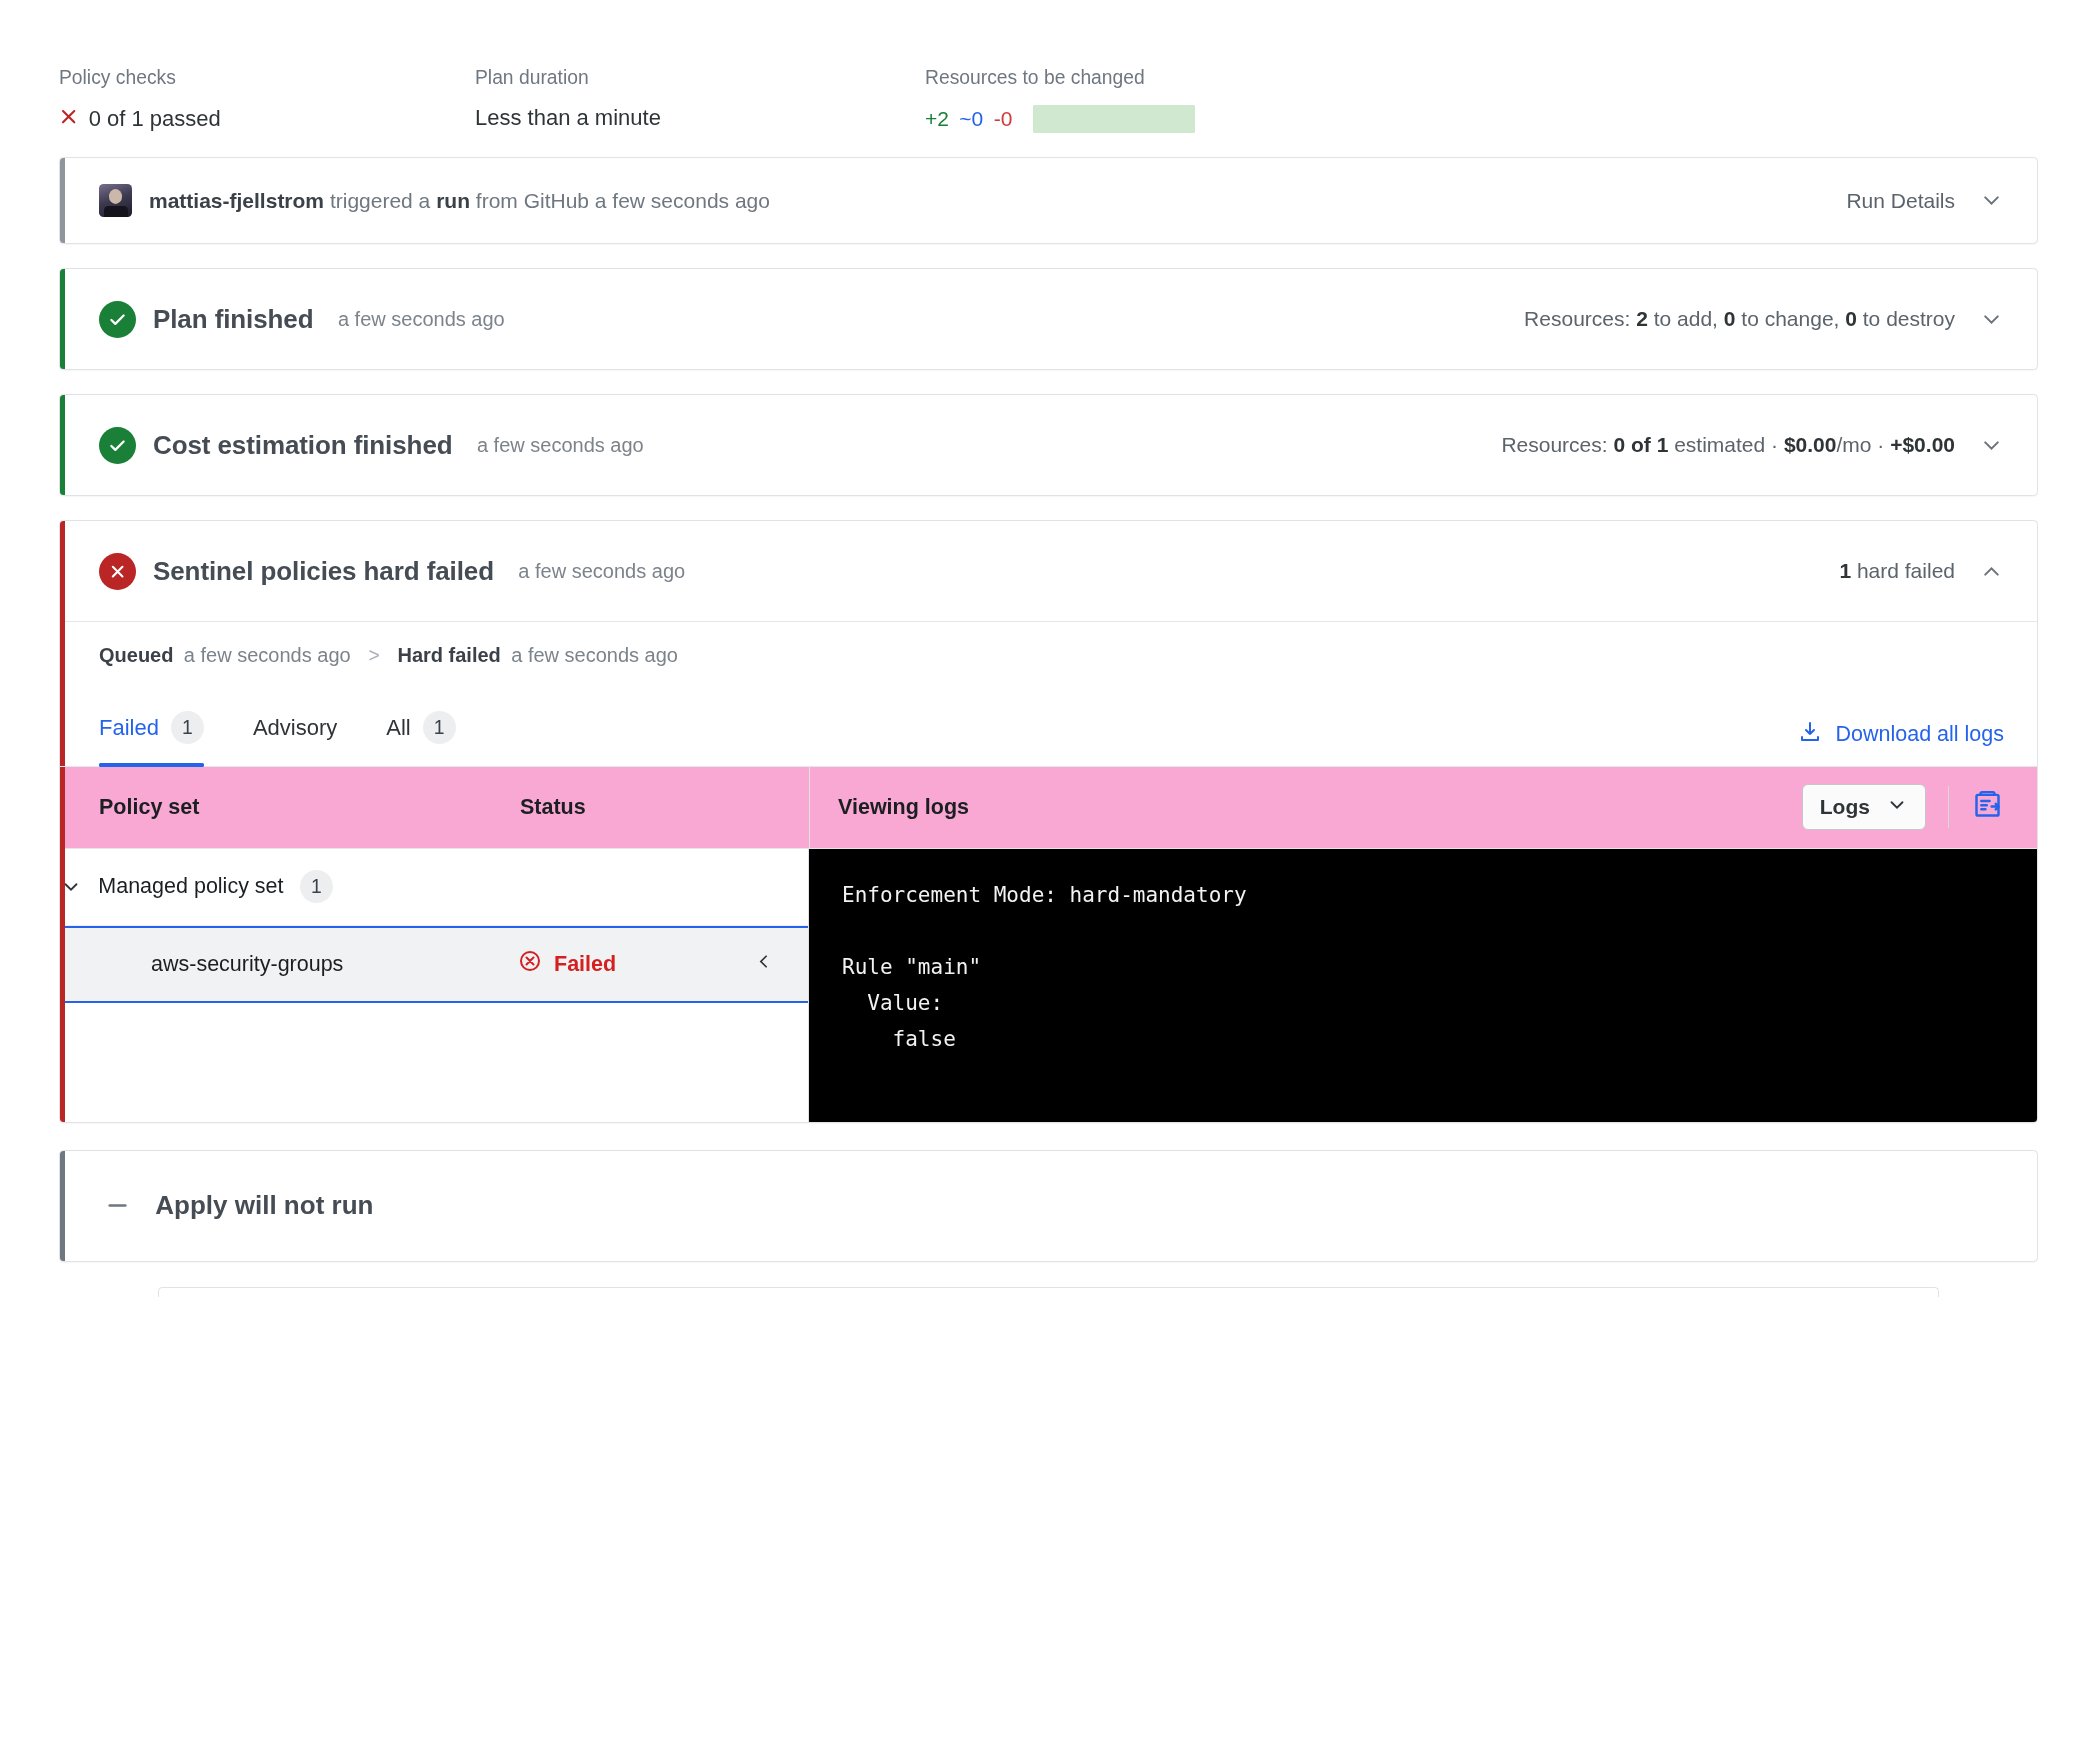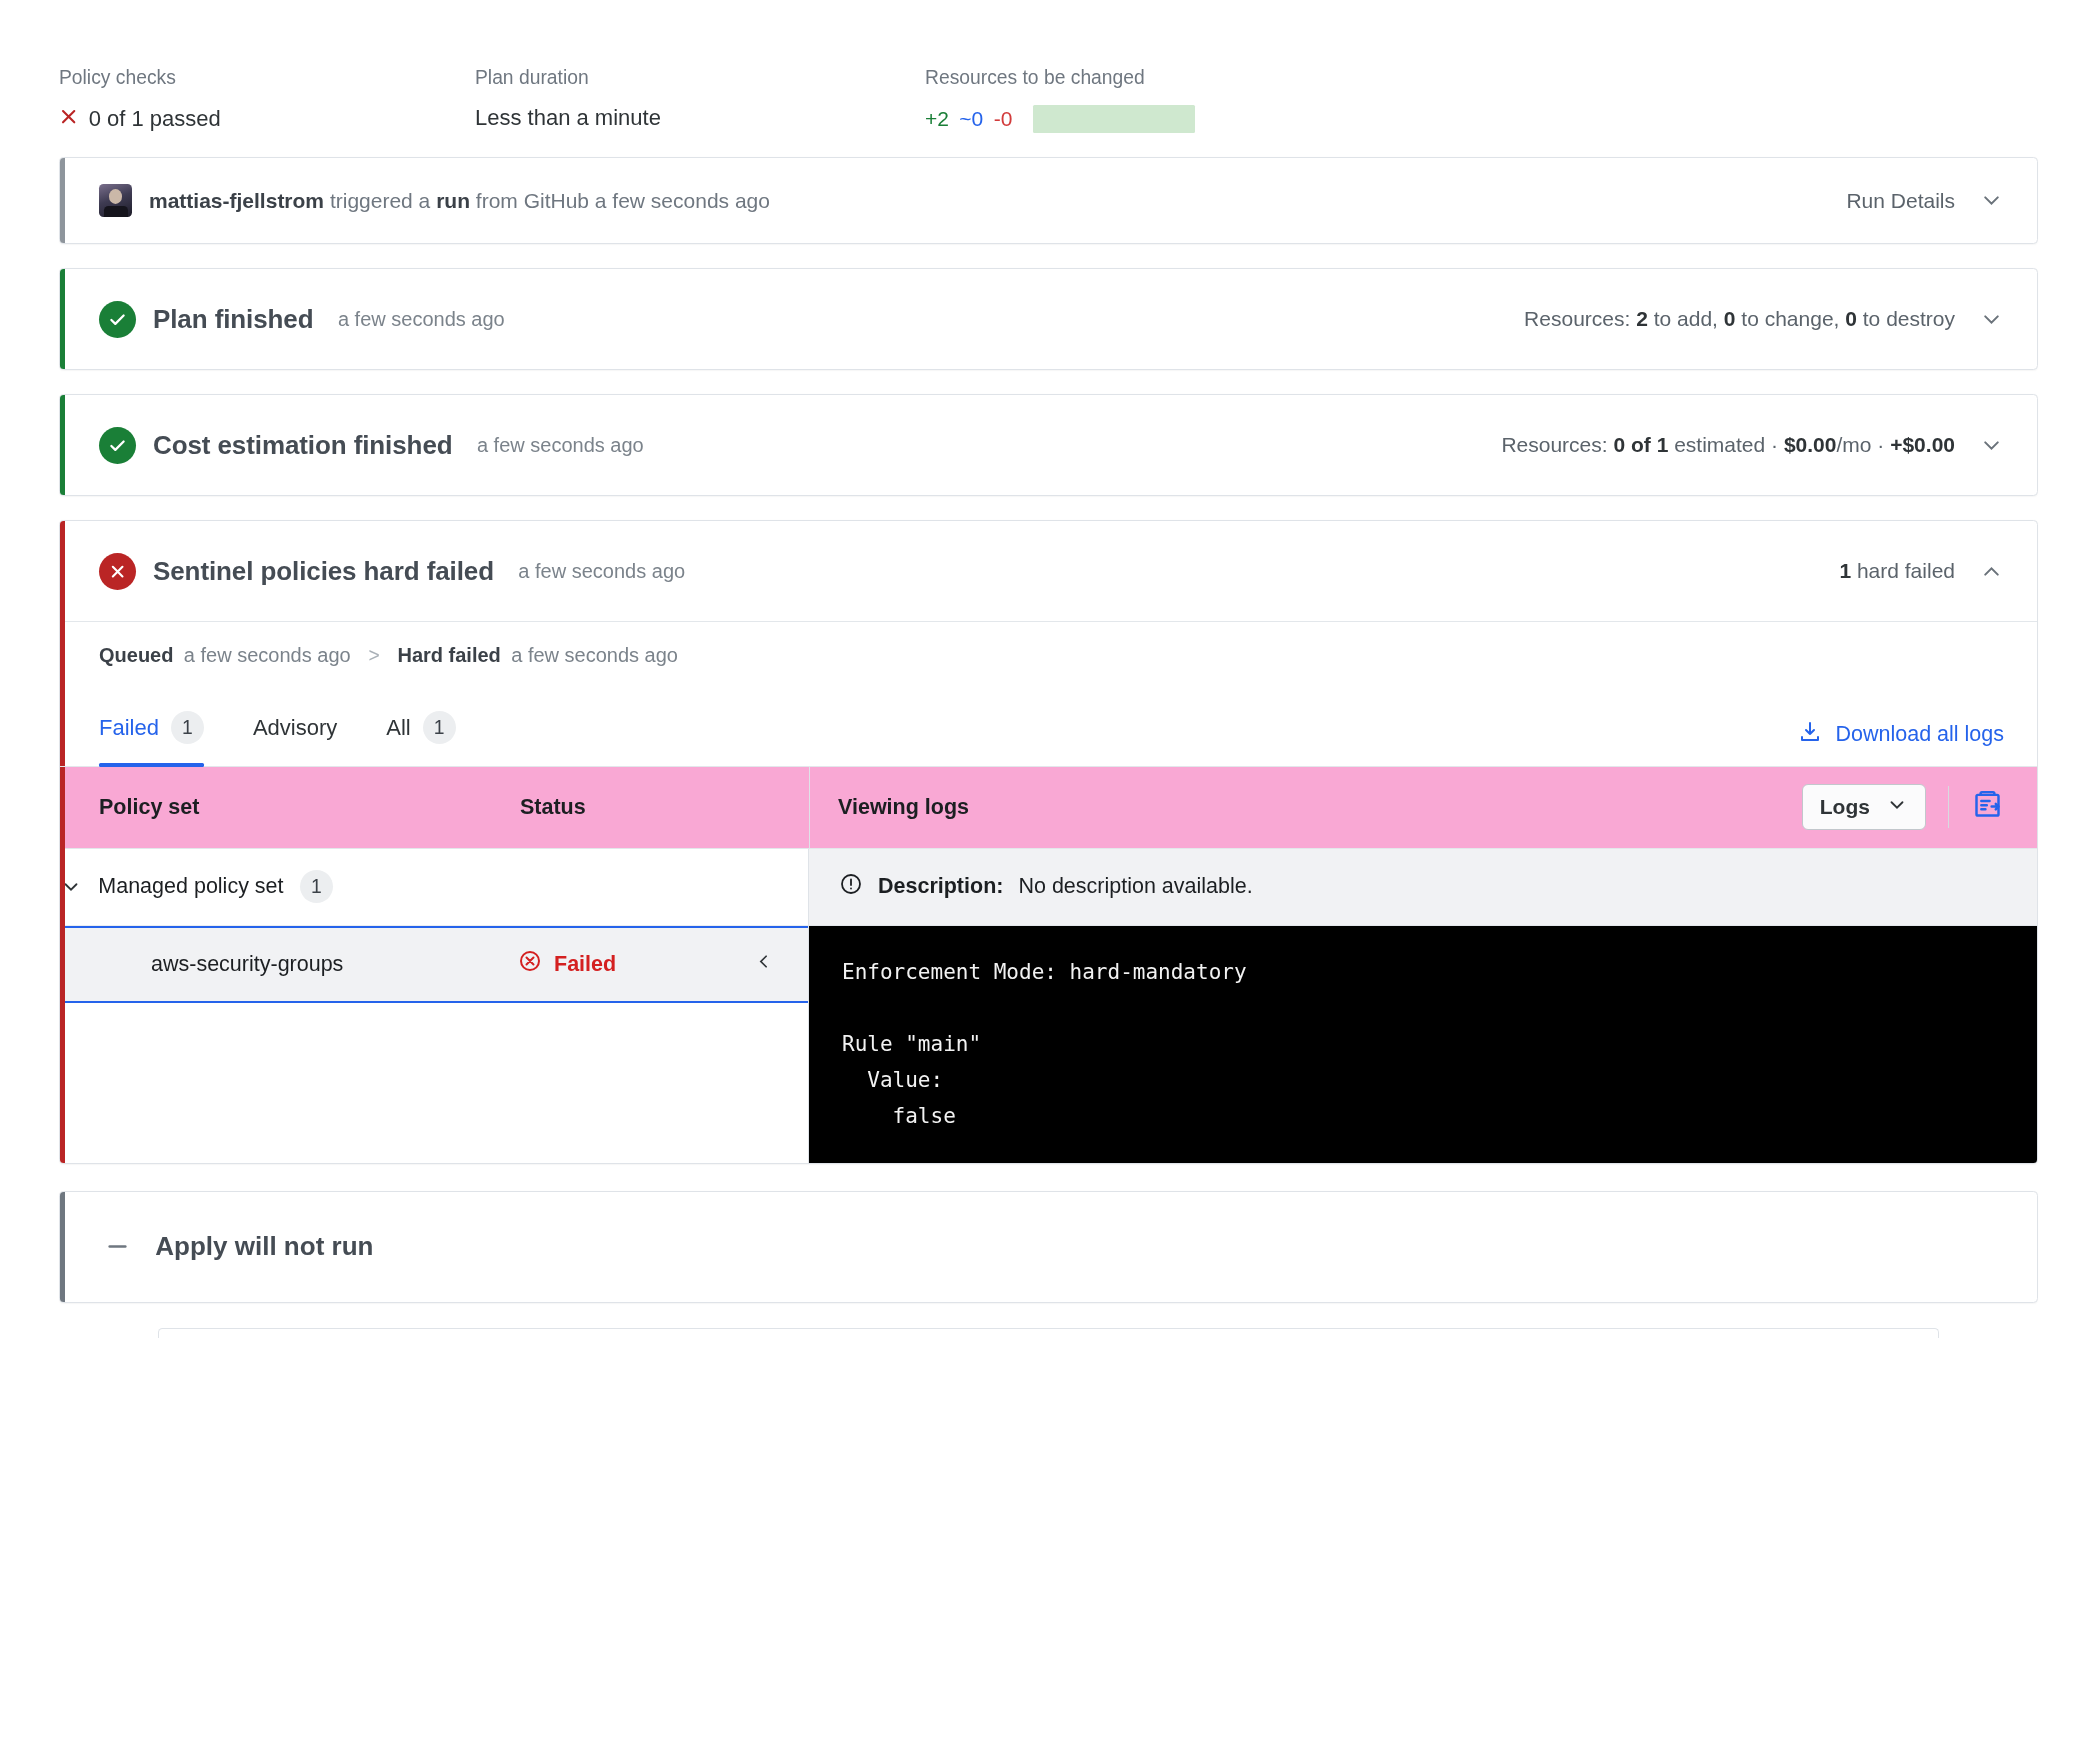--- a/index.html
+++ b/index.html
@@ -668,31 +668,20 @@
           <span class="pcollapse">
             <svg width="21" height="21" viewBox="0 0 24 24" fill="none" stroke="#2f3437" stroke-width="2" stroke-linecap="round">
                 <path d="M15 6l-6 6 6 6"></path>
               </svg>
           </span>
         </div>
         <div class="tb-left-filler"></div>
       </div>
 
       <div class="tb-right">
-        <div class="desc-bar">
-          <span>
-            <svg width="24" height="24" viewBox="0 0 24 24" fill="none" stroke="#1c1f22" stroke-width="1.8" stroke-linecap="round">
-              <circle cx="12" cy="12" r="9"></circle>
-                <path d="M12 7.5v5.5"></path>
-                <circle cx="12" cy="16.5" r="0.9" fill="#1c1f22" stroke="none"></circle>
-            </svg>
-          </span>
-          <b>Description:</b>
-          <span>No description available.</span>
-        </div>
         <div class="log-pane">Enforcement Mode: hard-mandatory
 
 Rule "main"
   Value:
     false</div>
       </div>
     </div>
   </div>
 
   <div class="card bottom">

